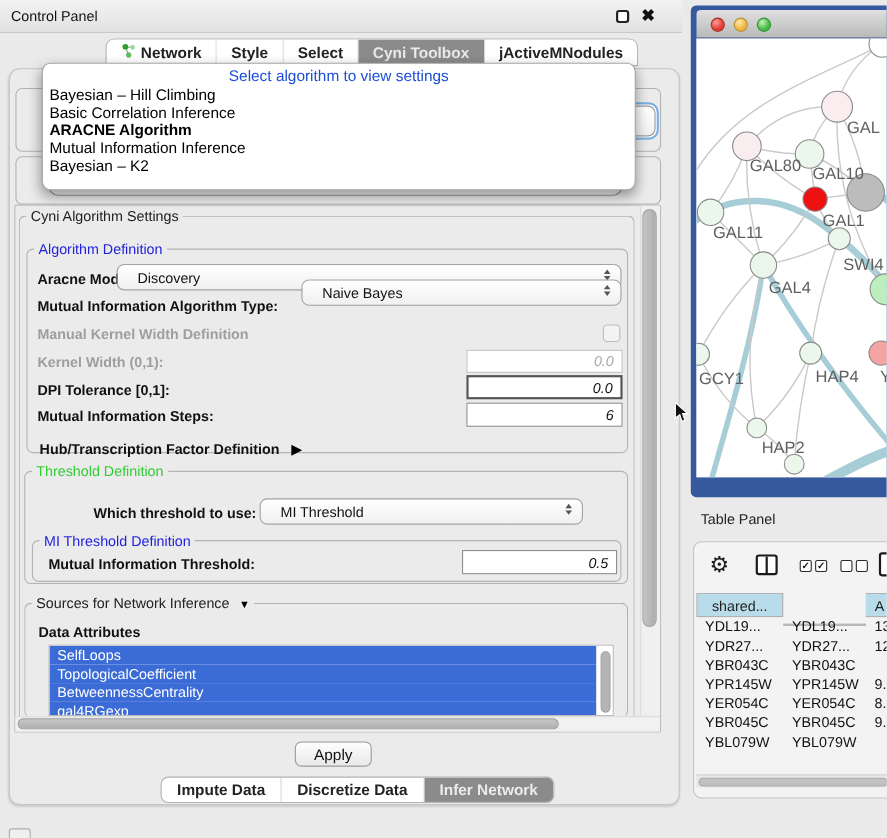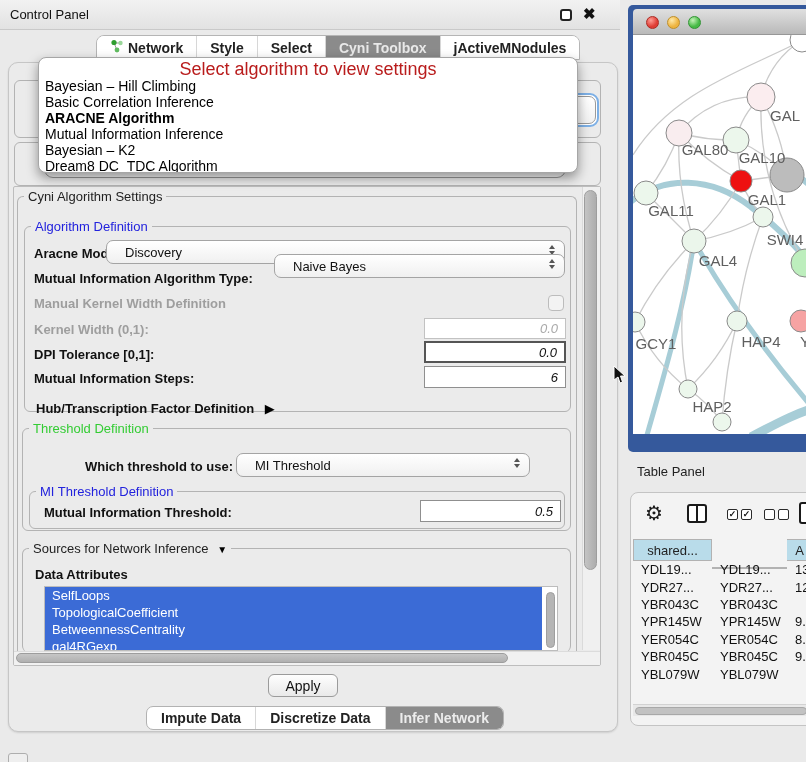--- a/index.html
+++ b/index.html
@@ -62,21 +62,21 @@
     border:1px solid #979797; border-radius:9px; background:#f6f6f6; z-index:2;
   }
 
   
   .dd {
     left:38px; top:57px; width:540px; height:116px;
     background:#fff; border:1px solid #a6a6a6; border-radius:8px;
     box-shadow: 0 5px 12px rgba(0,0,0,.4);
     z-index:50; padding-top:2px; overflow:hidden;
   }
-  .dd-placeholder { text-align:center; color:#b91c1c; font-size:18px; height:18px; line-height:18px; }
+  .dd-placeholder { text-align:center; color:#1d4ed8; font-size:14px; height:18px; line-height:18px; }
   .dd-item { font-size:14px; height:16px; line-height:16px; padding-left:6px; color:#000; white-space:nowrap; }
   .dd-item.bold { font-weight:bold; }
 
   
   .inner-panel {
     left:13px; top:186px; width:588px; height:480px;
     border:1px solid #bdbdbd; background:#ebebeb; border-radius:2px;
   }
   .grouplabel { position:absolute; background:#ebebeb; padding:0 4px; font-size:13px; color:#222; white-space:nowrap; }
   .grouplabel.blue { color:#2222dd; }
@@ -233,21 +233,20 @@
   </div>
 
 <div class="abs dd">
   <div class="dd-placeholder">Select algorithm to view settings</div>
   <div id="dd-items">
       <div class="dd-item">Bayesian – Hill Climbing</div>
       <div class="dd-item">Basic Correlation Inference</div>
       <div class="dd-item bold">ARACNE Algorithm</div>
       <div class="dd-item">Mutual Information Inference</div>
       <div class="dd-item">Bayesian – K2</div>
-      <div class="dd-item">Dream8 DC_TDC Algorithm</div>
     </div>
 </div>
 
 <div class="abs inner-panel"></div>
 
 <div class="abs groupbox" style="left:17px;top:196px;width:560px;height:466px;border-bottom:none;"></div>
 <div class="grouplabel" style="left:24px;top:189px;">Cyni Algorithm Settings</div>
 
 <div class="abs groupbox" style="left:24px;top:226px;width:547px;height:186px;"></div>
 <div class="grouplabel blue" style="left:31px;top:219px;">Algorithm Definition</div>

